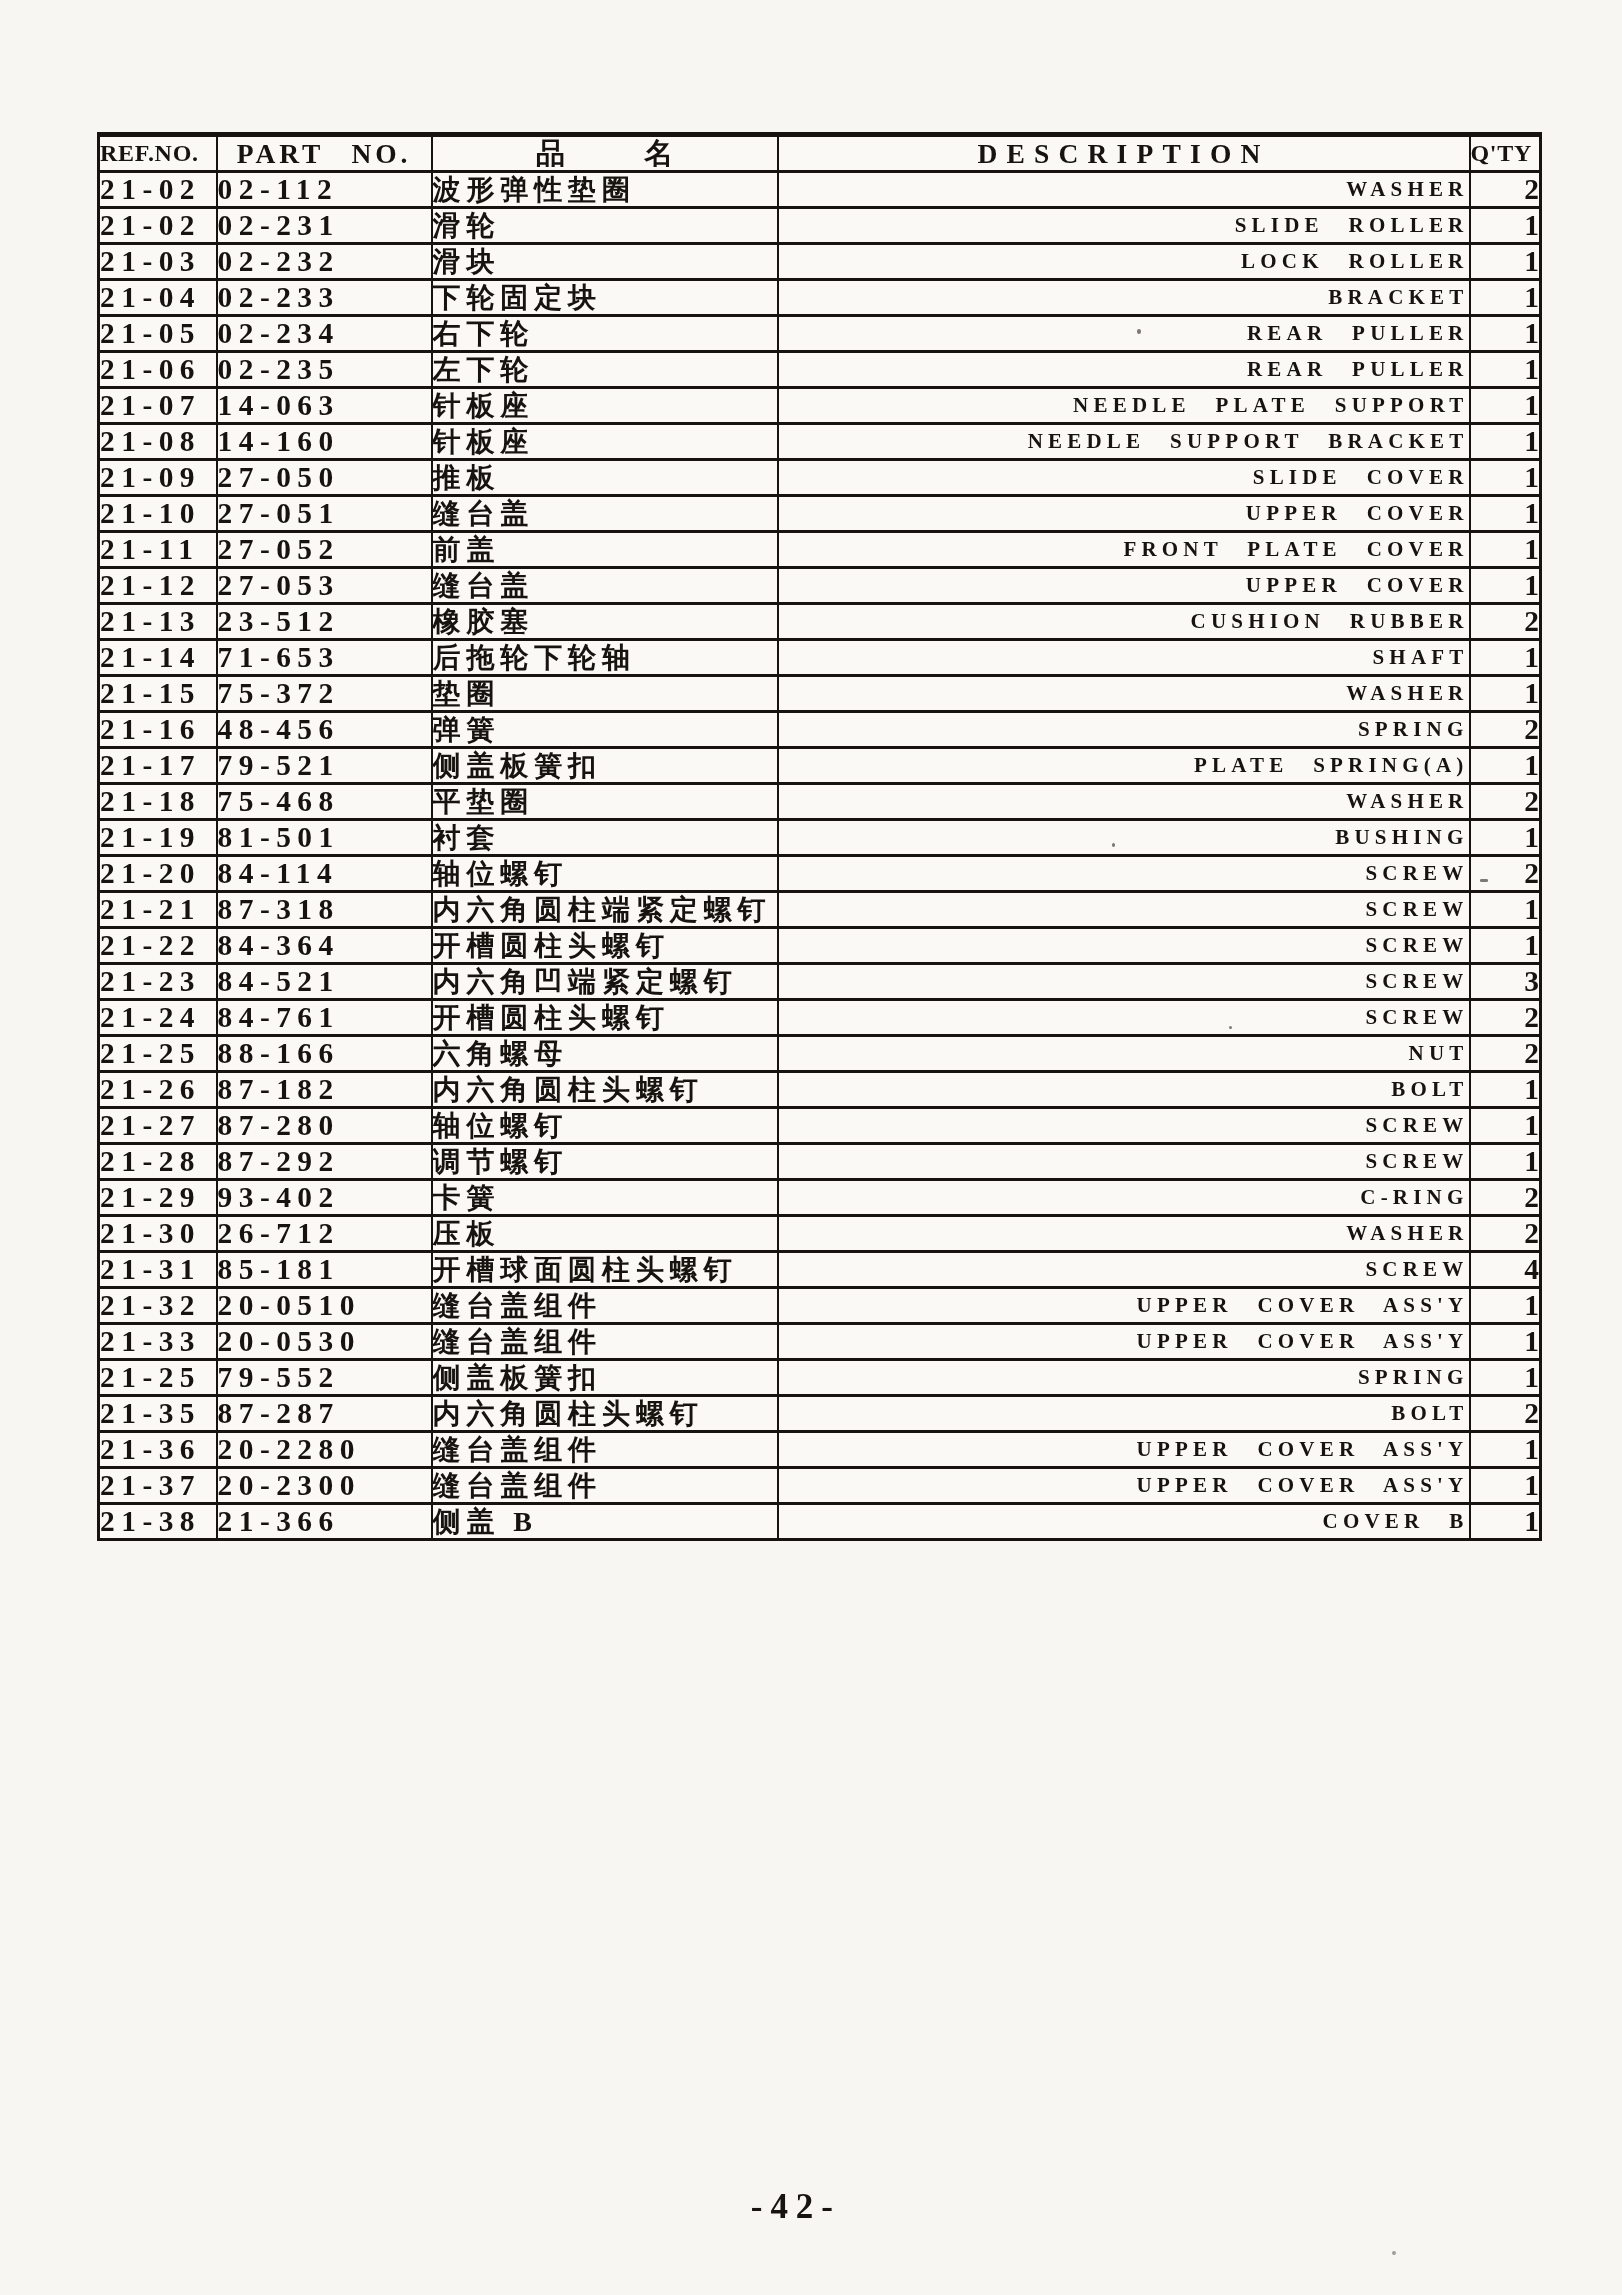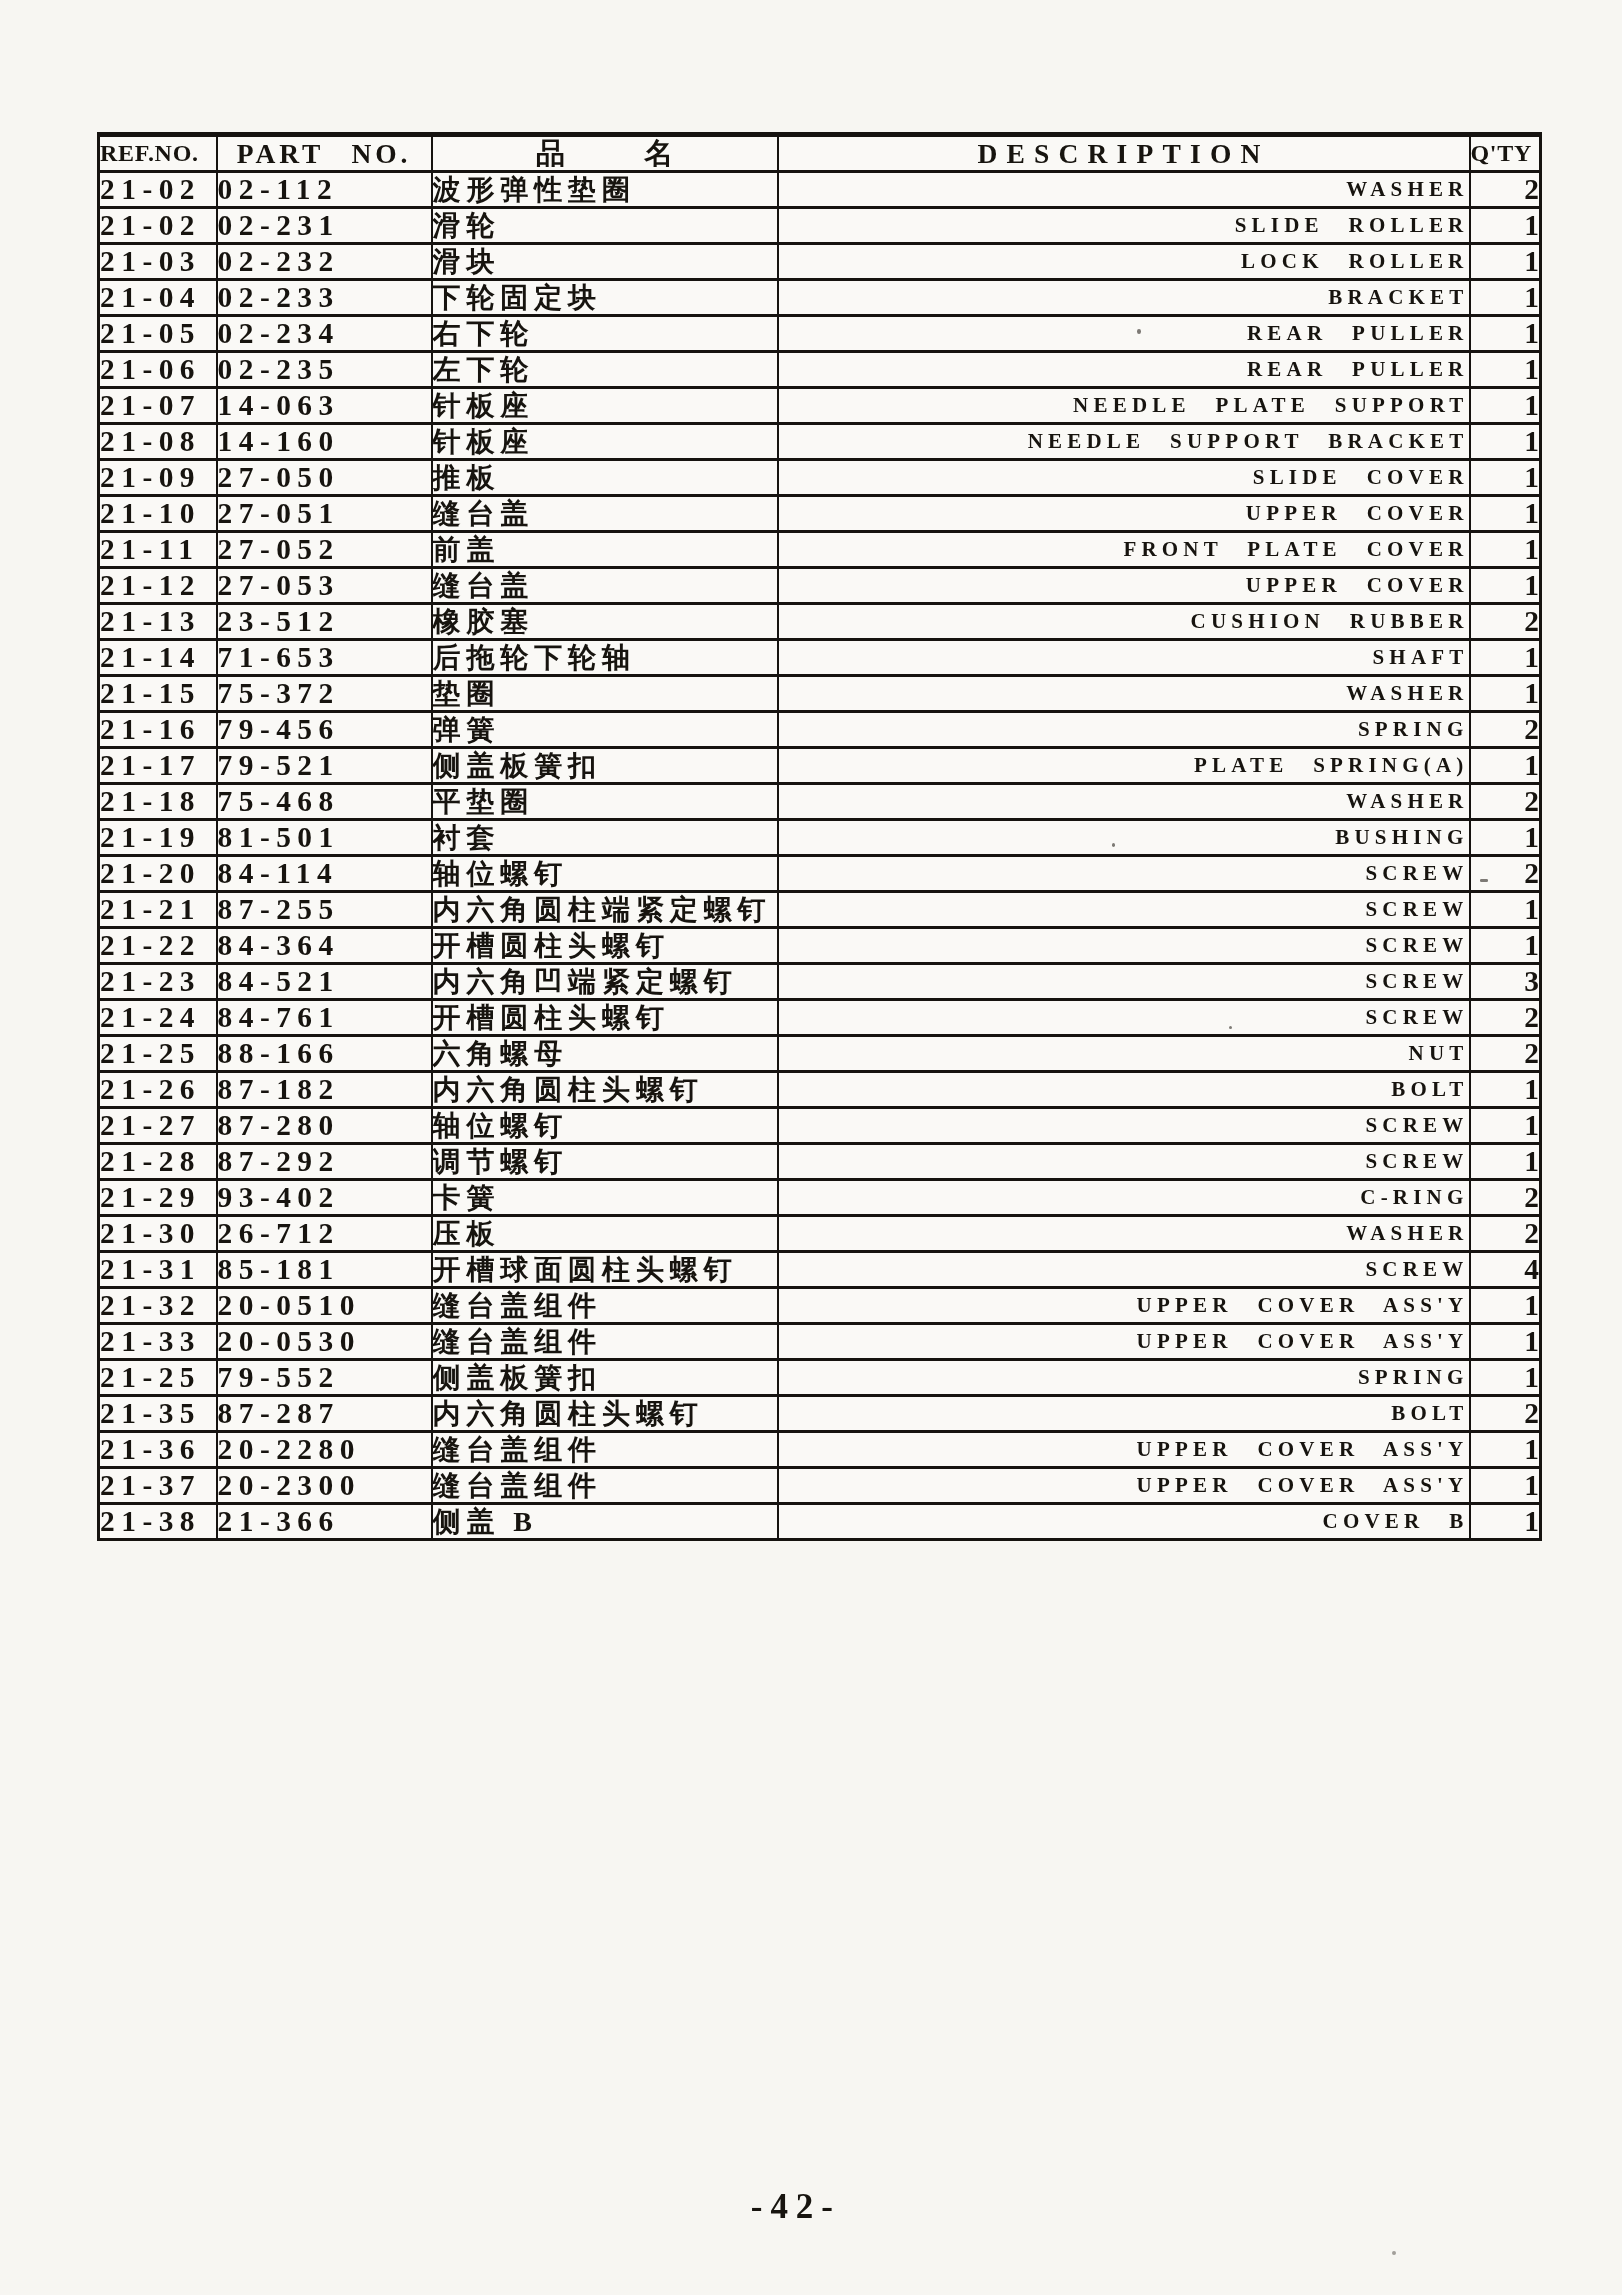--- a/index.html
+++ b/index.html
@@ -210,21 +210,21 @@
         </tr>
         <tr>
           <td class="c-ref">21-15</td>
           <td class="c-part">75-372</td>
           <td class="c-name">垫圈</td>
           <td class="c-desc">WASHER</td>
           <td class="c-qty">1</td>
         </tr>
         <tr>
           <td class="c-ref">21-16</td>
-          <td class="c-part">79-456</td>
+          <td class="c-part">48-456</td>
           <td class="c-name">弹簧</td>
           <td class="c-desc">SPRING</td>
           <td class="c-qty">2</td>
         </tr>
         <tr>
           <td class="c-ref">21-17</td>
           <td class="c-part">79-521</td>
           <td class="c-name">侧盖板簧扣</td>
           <td class="c-desc">PLATE SPRING(A)</td>
           <td class="c-qty">1</td>
@@ -245,21 +245,21 @@
         </tr>
         <tr>
           <td class="c-ref">21-20</td>
           <td class="c-part">84-114</td>
           <td class="c-name">轴位螺钉</td>
           <td class="c-desc">SCREW</td>
           <td class="c-qty">2</td>
         </tr>
         <tr>
           <td class="c-ref">21-21</td>
-          <td class="c-part">87-255</td>
+          <td class="c-part">87-318</td>
           <td class="c-name">内六角圆柱端紧定螺钉</td>
           <td class="c-desc">SCREW</td>
           <td class="c-qty">1</td>
         </tr>
         <tr>
           <td class="c-ref">21-22</td>
           <td class="c-part">84-364</td>
           <td class="c-name">开槽圆柱头螺钉</td>
           <td class="c-desc">SCREW</td>
           <td class="c-qty">1</td>

